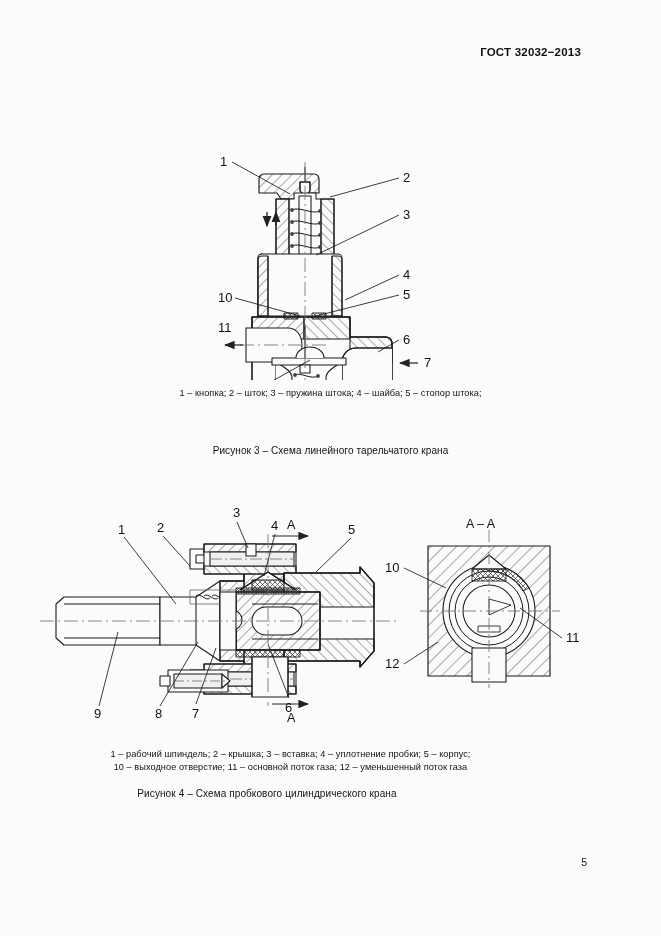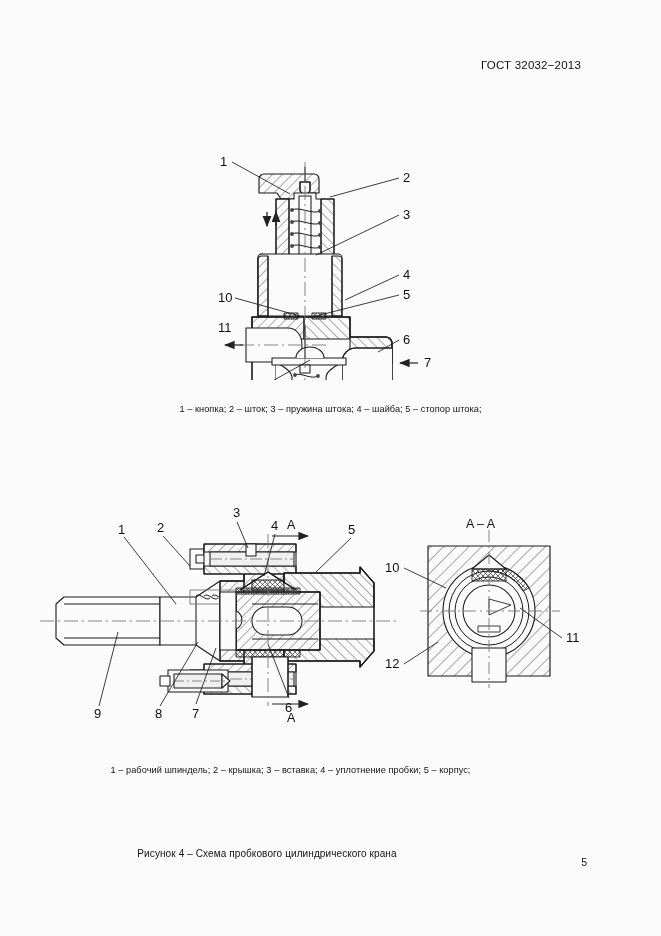--- a/index.html
+++ b/index.html
@@ -7,34 +7,33 @@
     width:661px;height:936px;
     background:#fbfbfb;
     font-family:"Liberation Sans", sans-serif;
     color:#1a1a1a;
     position:relative;
     overflow:hidden;
   }
   .page{position:absolute;inset:0;}
 
   .header{
-    position:absolute;top:59px;right:80px;
-    font-size:11.5px;font-weight:normal;letter-spacing:.2px;
+    position:absolute;top:46px;right:80px;
+    font-size:11.5px;font-weight:bold;letter-spacing:.2px;
     color:#111;
   }
 
   .fig-wrap{position:absolute;left:0;width:661px;}
 
   .legend{
     text-align:center;
     font-size:9.2px;
     line-height:12.6px;
     color:#111;
     letter-spacing:.05px;
-    margin-top:16px;
   }
 
   .caption{
     text-align:center;
     font-size:10px;
     color:#111;
     letter-spacing:.1px;
   }
 
   .pageno{
@@ -227,20 +226,21 @@
       <text x="224" y="332">9</text>
       <text x="218" y="232">10</text>
       <text x="218" y="262">11</text>
     </g>
   </svg>
   </div>
 
   <div class="legend" style="position:absolute;top:387px;left:0;width:661px;">
     <div>1 – кнопка; 2 – шток; 3 – пружина штока; 4 – шайба; 5 – стопор штока;</div>
   </div>
+  <div class="caption" style="position:absolute;top:445px;left:0;width:661px;">Рисунок 3 – Схема линейного тарельчатого крана</div>
 
   <div class="fig-wrap" style="top:492px;height:248px;">
   <svg width="661" height="248" viewBox="0 0 661 248">
     <defs>
       <pattern id="g45" width="7" height="7" patternTransform="rotate(45)" patternUnits="userSpaceOnUse">
         <line x1="0" y1="0" x2="0" y2="7" stroke="#333" stroke-width="0.8"></line>
       </pattern>
       <pattern id="g135" width="7" height="7" patternTransform="rotate(-45)" patternUnits="userSpaceOnUse">
         <line x1="0" y1="0" x2="0" y2="7" stroke="#333" stroke-width="0.8"></line>
       </pattern>
@@ -398,17 +398,18 @@
     <g class="sec">
       <text x="287" y="37">A</text>
       <text x="287" y="230">A</text>
       <text x="466" y="36">A – A</text>
     </g>
   </svg>
   </div>
 
   <div class="legend" style="position:absolute;top:748px;left:0;width:581px;">
     <div>1 – рабочий шпиндель; 2 – крышка; 3 – вставка; 4 – уплотнение пробки; 5 – корпус;</div>
+    <div>10 – выходное отверстие; 11 – основной поток газа; 12 – уменьшенный поток газа</div>
   </div>
-  <div class="caption" style="position:absolute;top:848px;left:0;width:534px;">Рисунок 4 – Схема пробкового цилиндрического крана</div>
+  <div class="caption" style="position:absolute;top:788px;left:0;width:534px;">Рисунок 4 – Схема пробкового цилиндрического крана</div>
 
   <div class="pageno">5</div>
 </div>
 
 </body></html>

